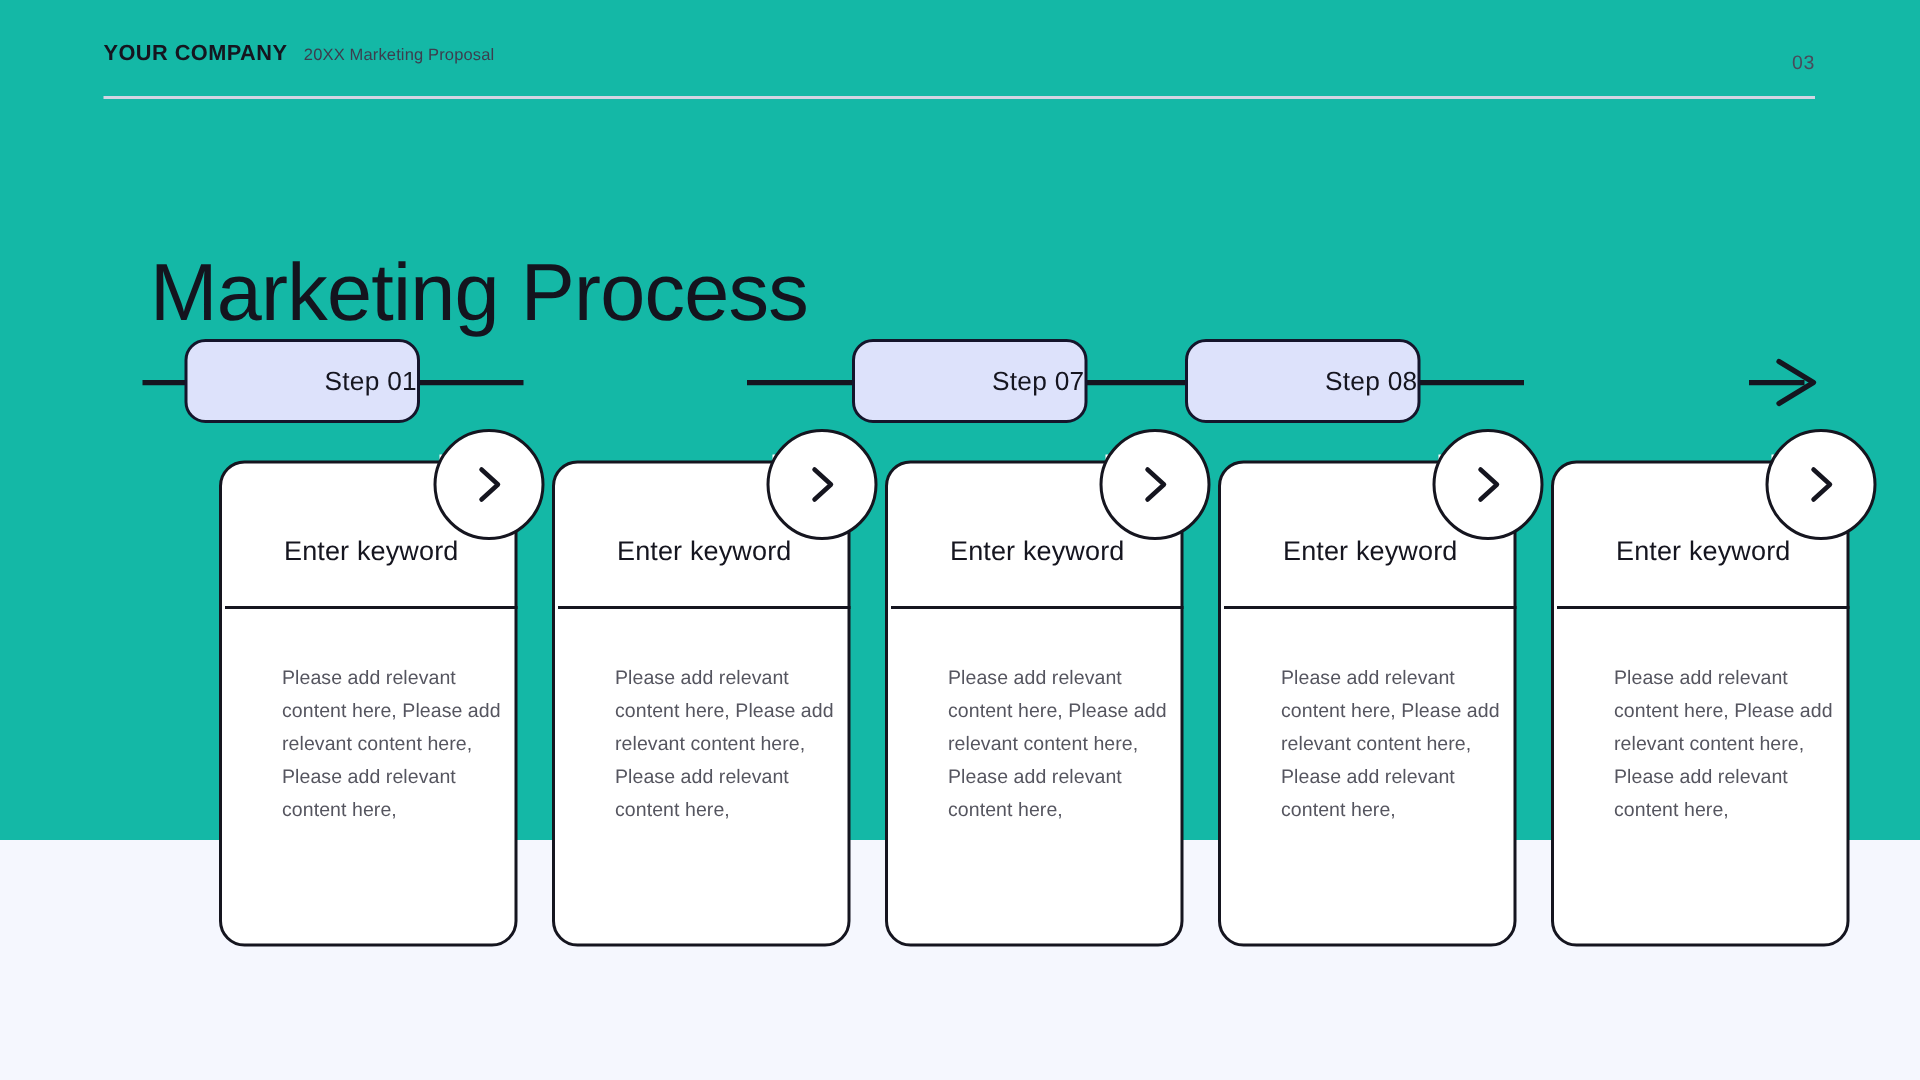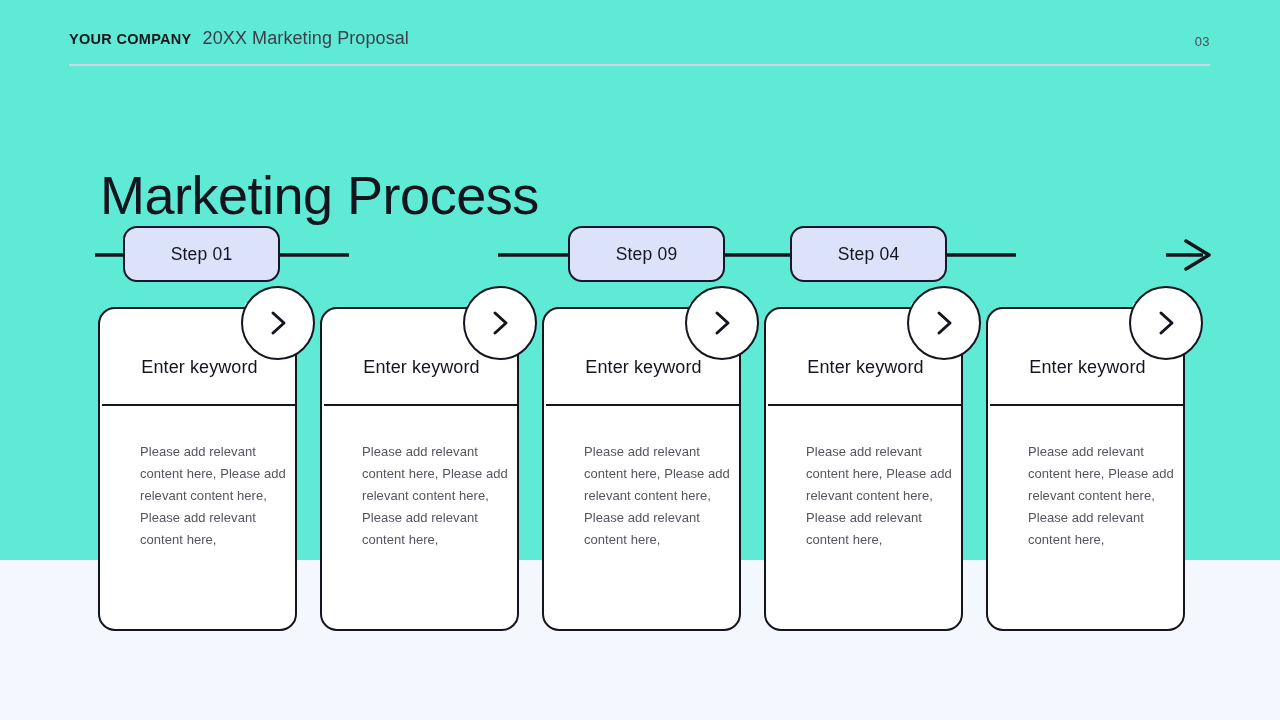--- a/index.html
+++ b/index.html
@@ -16,21 +16,21 @@
     font-family: "Liberation Sans", sans-serif;
     color: #1a1a2e;
     position: relative;
   }
 
   .slide {
     position: absolute;
     inset: 0;
     width: 1280px;
     height: 560px;
-    background: #5eead4;
+    background: #14b8a6;
     text-decoration: underline;
   }
 
   
   .header {
     position: absolute;
     left: 69px;
     top: 28px;
     width: 1141px;
     height: 36px;
@@ -47,21 +47,21 @@
 
   .company-name {
     font-size: 14.5px;
     font-weight: bold;
     letter-spacing: 0.3px;
     color: #15151f;
     white-space: nowrap;
   }
 
   .header-subtitle {
-    font-size: 18px;
+    font-size: 11px;
     font-weight: 400;
     color: #3d3d4e;
     letter-spacing: 0.1px;
     white-space: nowrap;
   }
 
   .page-number {
     font-size: 13px;
     color: #4a4a5a;
     letter-spacing: 0.4px;
@@ -112,41 +112,42 @@
   .step-pill {
     position: absolute;
     top: 0;
     width: 157px;
     height: 56px;
     border: 2px solid #15152b;
     border-radius: 14px;
     background: #dde2fb;
     display: flex;
     align-items: center;
-    justify-content: center;
+    justify-content: flex-end;
     font-size: 17.5px;
     font-weight: 400;
     color: #15151f;
     letter-spacing: 0.2px;
   }
 
   
   .cards {
     position: absolute;
     left: 0;
     top: 286px;
     width: 1280px;
     height: 350px;
   }
 
   .card-wrap {
     position: absolute;
     top: 0;
     width: 226px;
     height: 350px;
+    margin-left: 48px;
   }
 
   .card {
     position: absolute;
     left: 0;
     top: 21px;
     width: 199px;
     height: 324px;
     border: 2px solid #15151f;
     border-radius: 17px;
@@ -237,24 +238,24 @@
       <line x1="721" y1="29" x2="794" y2="29" stroke="#15151f" stroke-width="3.5"></line>
       <line x1="943" y1="29" x2="1016" y2="29" stroke="#15151f" stroke-width="3.5"></line>
       <line x1="1166" y1="29" x2="1203" y2="29" stroke="#15151f" stroke-width="3.5"></line>
       <polyline points="1186,15 1209,29 1186,43" fill="none" stroke="#15151f" stroke-width="3.5" stroke-linecap="round" stroke-linejoin="round"></polyline>
     </svg>
 
     <div class="step-pill" style="left:123px">
       <span>Step 01</span>
     </div>
     <div class="step-pill" style="left:568px">
-      <span>Step 09</span>
+      <span>Step 07</span>
     </div>
     <div class="step-pill" style="left:790px">
-      <span>Step 04</span>
+      <span>Step 08</span>
     </div>
   </div>
 
   <div class="cards">
 
     <div class="card-wrap" style="left:98px">
       <div class="card">
         <div class="card-heading">Enter keyword</div>
         <div class="card-divider"></div>
         <div class="card-body">Please add relevant content here, Please add relevant content here, Please add relevant content here,</div>

